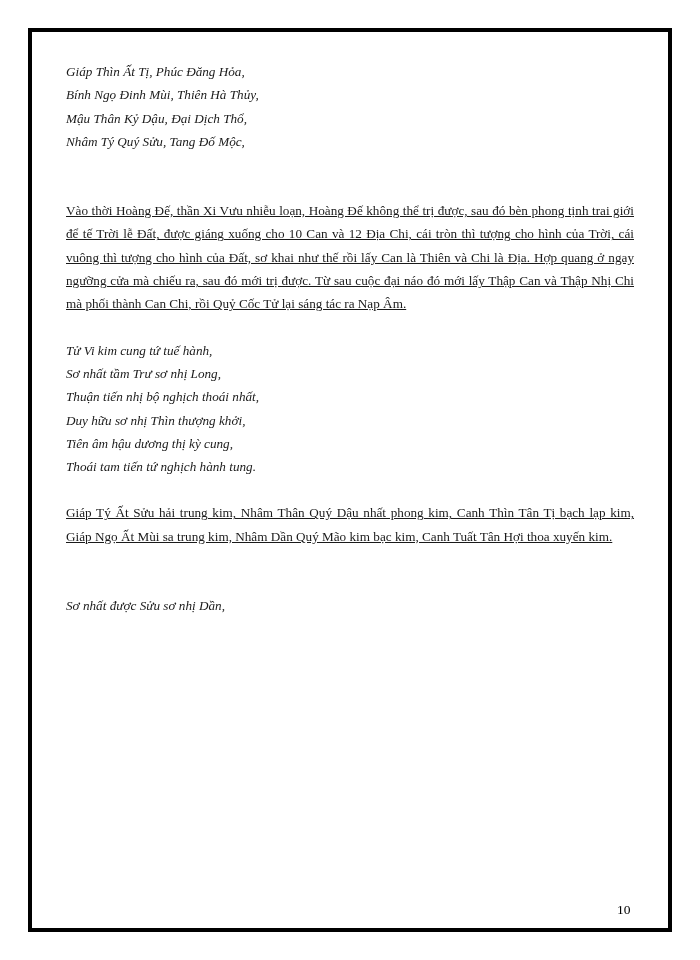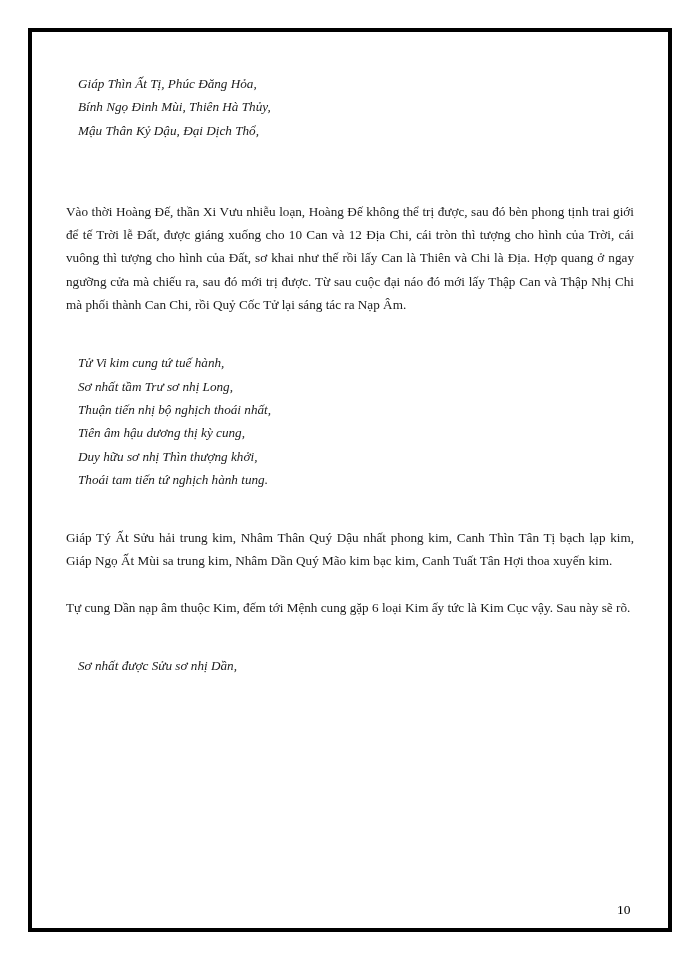--- a/index.html
+++ b/index.html
@@ -12,67 +12,68 @@
       background: #ffffff;
     }
     .content {
       position: absolute;
       left: 66px; top: 60px;
       width: 568px;
       font-family: "Liberation Serif", serif;
       font-size: 13.2px;
       color: #1a1a1a;
     }
-    .verse { margin: 12px; }
+    .verse { margin: 0; }
     .verse .line {
       font-style: italic;
       line-height: 23.3px;
       height: 23.3px;
       white-space: nowrap;
     }
     .prose {
       margin: 0;
       line-height: 23.3px;
       text-align: justify;
+      text-decoration: underline;
     }
     .gap { height: 23px; }
     .page-number {
       position: absolute;
       left: 617px; top: 902px;
       font-family: "Liberation Serif", serif;
       font-size: 13.5px;
       color: #000000;
     }
   </style>
 </head>
 <body>
 
 <div class="page-frame"></div>
 
 <div class="content">
   <div class="verse">
     <div class="line">Giáp Thìn Ất Tị, Phúc Đăng Hỏa,</div>
     <div class="line">Bính Ngọ Đinh Mùi, Thiên Hà Thủy,</div>
     <div class="line">Mậu Thân Kỷ Dậu, Đại Dịch Thổ,</div>
+    <div class="line">Nhâm Tý Quý Sửu, Tang Đố Mộc,</div>
   </div>
   <div class="gap"></div>
   <div class="gap"></div>
   <p class="prose">Vào thời Hoàng Đế, thần Xi Vưu nhiễu loạn, Hoàng Đế không thể trị được, sau đó bèn phong tịnh trai giới để tế Trời lễ Đất, được giáng xuống cho 10 Can và 12 Địa Chi, cái tròn thì tượng cho hình của Trời, cái vuông thì tượng cho hình của Đất, sơ khai như thế rồi lấy Can là Thiên và Chi là Địa. Hợp quang ở ngay ngưỡng cửa mà chiếu ra, sau đó mới trị được. Từ sau cuộc đại náo đó mới lấy Thập Can và Thập Nhị Chi mà phối thành Can Chi, rồi Quỷ Cốc Tử lại sáng tác ra Nạp Âm.</p>
   <div class="gap"></div>
   <div class="verse">
     <div class="line">Tử Vi kim cung tứ tuế hành,</div>
     <div class="line">Sơ nhất tầm Trư sơ nhị Long,</div>
     <div class="line">Thuận tiến nhị bộ nghịch thoái nhất,</div>
+    <div class="line">Duy hữu sơ nhị Thìn thượng khởi,</div>
     <div class="line">Tiên âm hậu dương thị kỳ cung,</div>
-    <div class="line">Duy hữu sơ nhị Thìn thượng khởi,</div>
     <div class="line">Thoái tam tiến tứ nghịch hành tung.</div>
   </div>
   <div class="gap"></div>
   <p class="prose">Giáp Tý Ất Sửu hải trung kim, Nhâm Thân Quý Dậu nhất phong kim, Canh Thìn Tân Tị bạch lạp kim, Giáp Ngọ Ất Mùi sa trung kim, Nhâm Dần Quý Mão kim bạc kim, Canh Tuất Tân Hợi thoa xuyến kim.</p>
   <div class="gap"></div>
-  <p class="prose">Tự cung Dần nạp âm thuộc Kim, đếm tới Mệnh cung gặp 6 loại Kim ấy tức là Kim Cục vậy. Sau này sẽ rõ.</p>
   <div class="gap"></div>
   <div class="verse">
     <div class="line">Sơ nhất được Sửu sơ nhị Dần,</div>
   </div>
 </div>
 
 <div class="page-number">10</div>
 
 </body></html>

